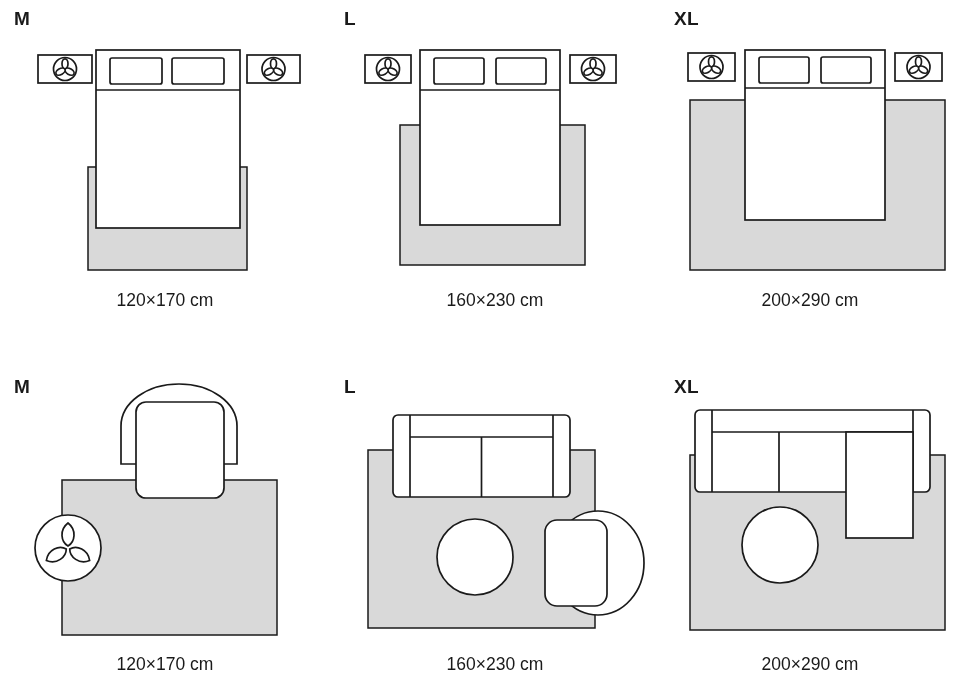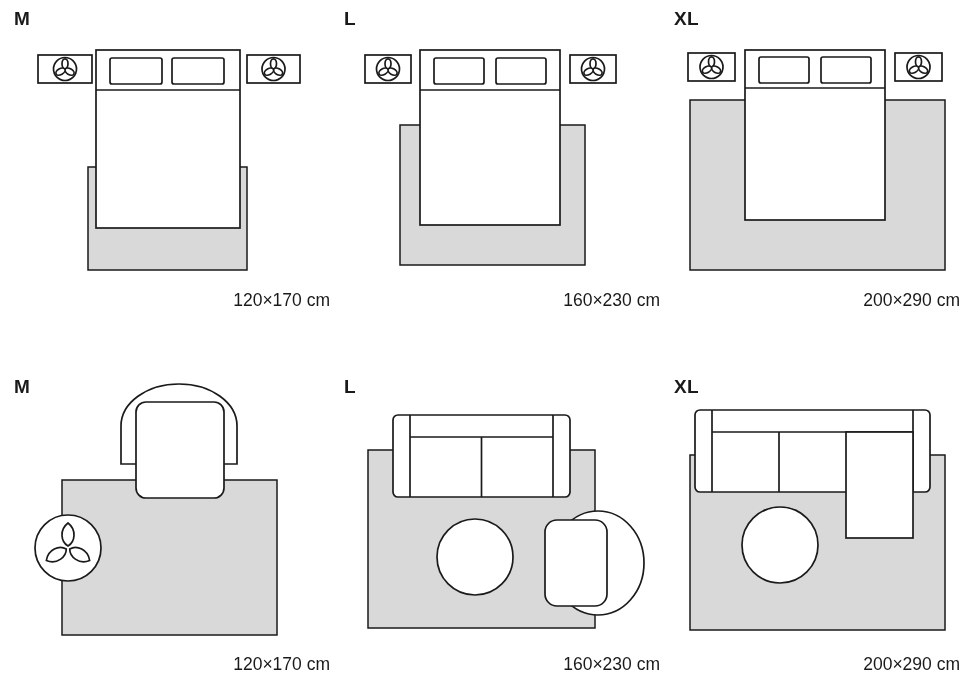--- a/index.html
+++ b/index.html
@@ -2,21 +2,21 @@
 <html><head>
 <meta charset="utf-8">
 <style>
   html,body{margin:0;padding:0;background:#ffffff;}
   body{width:960px;height:690px;position:relative;overflow:hidden;
        font-family:"Liberation Sans",sans-serif;color:#1a1a1a;}
   .panel{position:absolute;}
   .size-label{position:absolute;left:14px;top:8px;font-size:19px;font-weight:bold;letter-spacing:.3px;}
   .size-label.low{top:16px;}
   .illu{position:absolute;left:0;top:0;display:block;}
-  .caption{position:absolute;left:0;width:100%;text-align:right;font-size:17.5px;}
+  .caption{position:absolute;left:0;width:100%;text-align:center;font-size:17.5px;}
   .caption.toprow{top:290px;}
   .caption.botrow{top:294px;}
   
   .furniture{fill:#ffffff;stroke:#1a1a1a;stroke-width:1.7;}
   .line{fill:none;stroke:#1a1a1a;stroke-width:1.7;}
   .rugshape{stroke:#1a1a1a;stroke-width:1.5;}
 </style>
 </head>
 <body>
 

